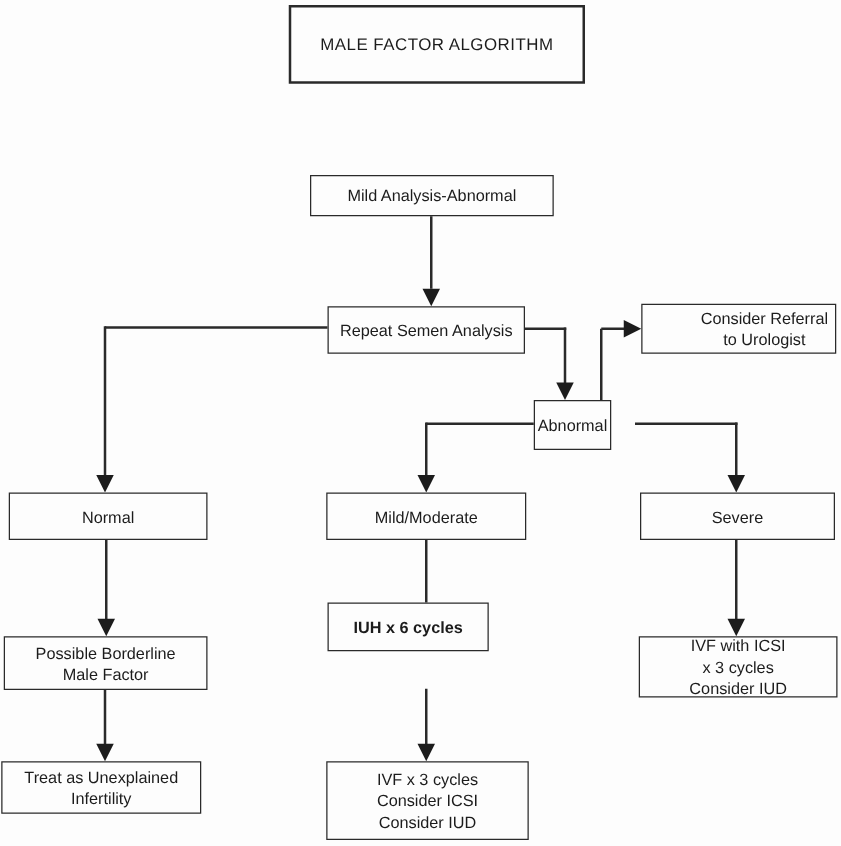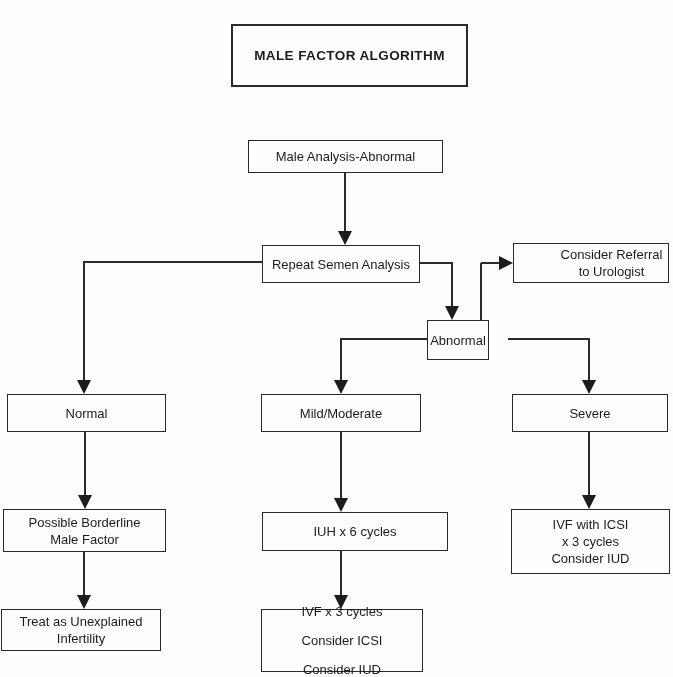--- a/index.html
+++ b/index.html
@@ -25,24 +25,23 @@
     flex-direction: column;
     align-items: center;
     justify-content: center;
     text-align: center;
     font-size: 13px;
     line-height: 17px;
     color: #1c1c1c;
   }
   .node.title {
     border-width: 2px;
-    font-weight: bold;
+    font-weight: normal;
     font-size: 13.5px;
     letter-spacing: 0.4px;
-    margin-top: 20px;
   }
   .hline, .vline {
     position: absolute;
     background: #2a2a2a;
   }
   .hline { height: 2px; }
   .vline { width: 2px; }
   .arr-down {
     position: absolute;
     width: 0;
@@ -63,21 +62,21 @@
 </head>
 <body>
 
 <div class="canvas">
 
   <div class="node title" style="left:231px; top:4px; width:237px; height:63px;">
     <div>MALE FACTOR ALGORITHM</div>
   </div>
 
   <div class="node" style="left:248px; top:140px; width:195px; height:33px;">
-    <div>Male Analysis-Abnormal</div>
+    <div>Mild Analysis-Abnormal</div>
   </div>
 
   <div class="vline" style="left:344px; top:173px; height:58px;"></div>
   <div class="arr-down" style="left:338px; top:231px;"></div>
 
   <div class="node" style="left:262px; top:245px; width:158px; height:38px;">
     <div>Repeat Semen Analysis</div>
   </div>
 
   <div class="node" style="left:513px; top:243px; width:156px; height:40px;padding-left:41px;">
@@ -128,40 +127,40 @@
   <div class="arr-down" style="left:334px; top:498px;"></div>
 
   <div class="vline" style="left:588px; top:432px; height:64px;"></div>
   <div class="arr-down" style="left:582px; top:495px;"></div>
 
   <div class="node" style="left:3px; top:509px; width:163px; height:43px;">
     <div>Possible Borderline</div>
     <div>Male Factor</div>
   </div>
 
-  <div class="node" style="left:262px; top:512px; width:186px; height:39px;">
+  <div class="node" style="left:262px; top:482px; width:129px; height:39px;font-weight:bold;">
     <div>IUH x 6 cycles</div>
   </div>
 
-  <div class="node" style="left:511px; top:509px; width:159px; height:65px;">
+  <div class="node" style="left:511px; top:509px; width:159px; height:49px;">
     <div>IVF with ICSI</div>
     <div>x 3 cycles</div>
     <div>Consider IUD</div>
   </div>
 
   <div class="vline" style="left:83px; top:552px; height:44px;"></div>
   <div class="arr-down" style="left:77px; top:595px;"></div>
 
   <div class="vline" style="left:340px; top:551px; height:45px;"></div>
   <div class="arr-down" style="left:334px; top:595px;"></div>
 
   <div class="node" style="left:1px; top:609px; width:160px; height:42px;">
     <div>Treat as Unexplained</div>
     <div>Infertility</div>
   </div>
 
-  <div class="node" style="left:261px; top:609px; width:162px; height:63px;gap:12px;">
+  <div class="node" style="left:261px; top:609px; width:162px; height:63px;">
     <div>IVF x 3 cycles</div>
     <div>Consider ICSI</div>
     <div>Consider IUD</div>
   </div>
 
 </div>
 
 </body></html>

